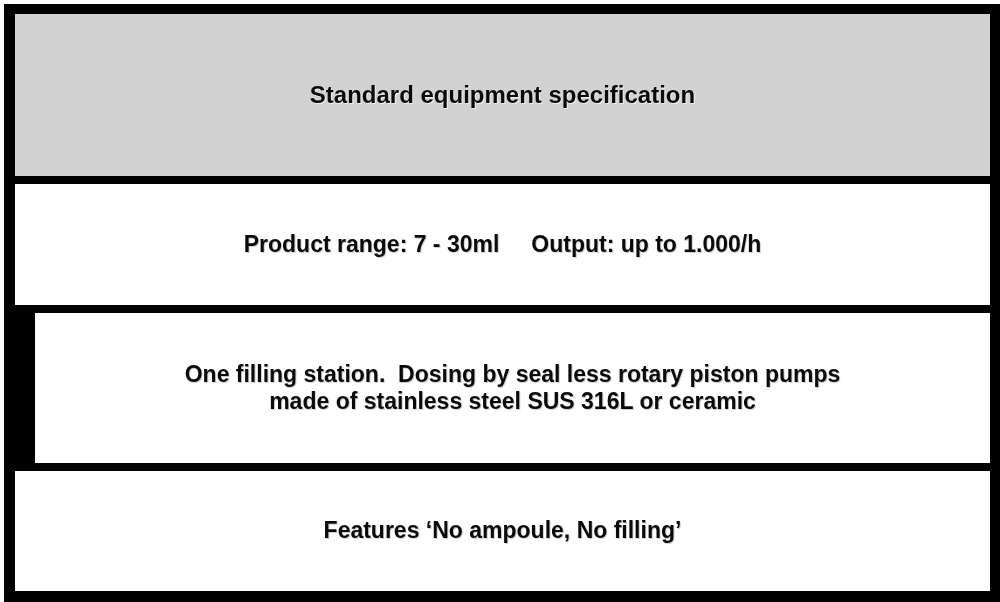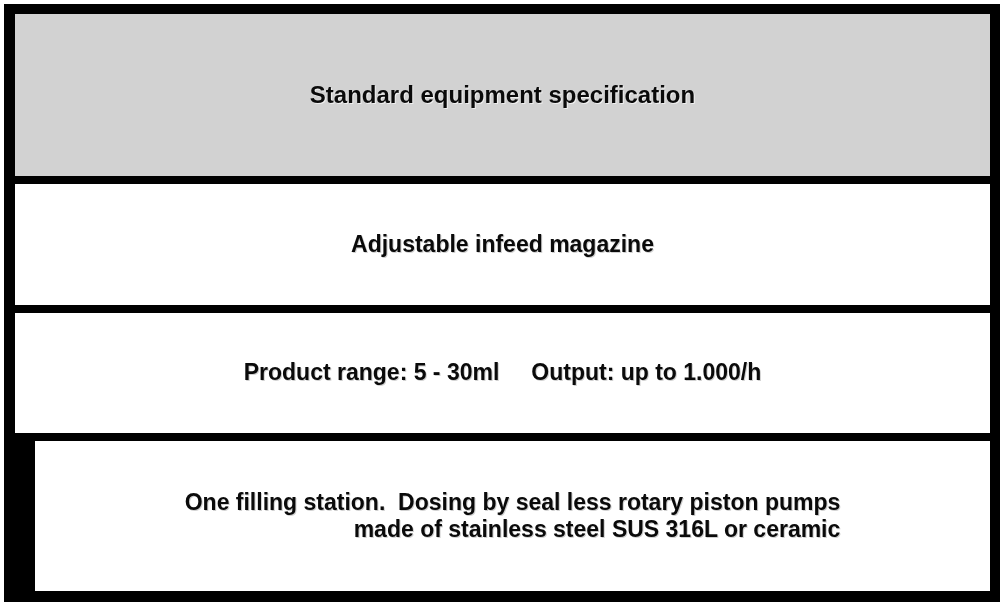--- a/index.html
+++ b/index.html
@@ -26,21 +26,21 @@
     gap: 8px;
     padding: 10px 10px 11px 11px;
     box-sizing: border-box;
   }
   .row {
     background: #ffffff;
     flex: 1 1 0;
     display: flex;
     align-items: center;
     justify-content: center;
-    text-align: right;
+    text-align: center;
     font-weight: bold;
     font-size: 23px;
     line-height: 1.18;
     color: #0a0a0a;
     white-space: pre-wrap;
     text-shadow: 1px 1px 0 rgba(150,150,150,0.45);
   }
   .header-row {
     background: #d2d2d2;
     flex: 1.35 1 0;
@@ -50,17 +50,17 @@
   .row-tall {
     flex: 1.25 1 0;
     margin-left: 20px;
   }
 </style>
 </head>
 <body>
 
 <div class="spec-table">
   <div class="row header-row">Standard equipment specification</div>
-  <div class="row">Adjustable infeed magazine</div>
-  <div class="row">Product range: 5 - 30ml     Output: up to 1.000/h</div>
+  <div class="row">Product range: 7 - 30ml     Output: up to 1.000/h</div>
   <div class="row row-tall">One filling station.  Dosing by seal less rotary piston pumps
 made of stainless steel SUS 316L or ceramic</div>
+  <div class="row">Features ‘No ampoule, No filling’</div>
 </div>
 
 </body></html>

